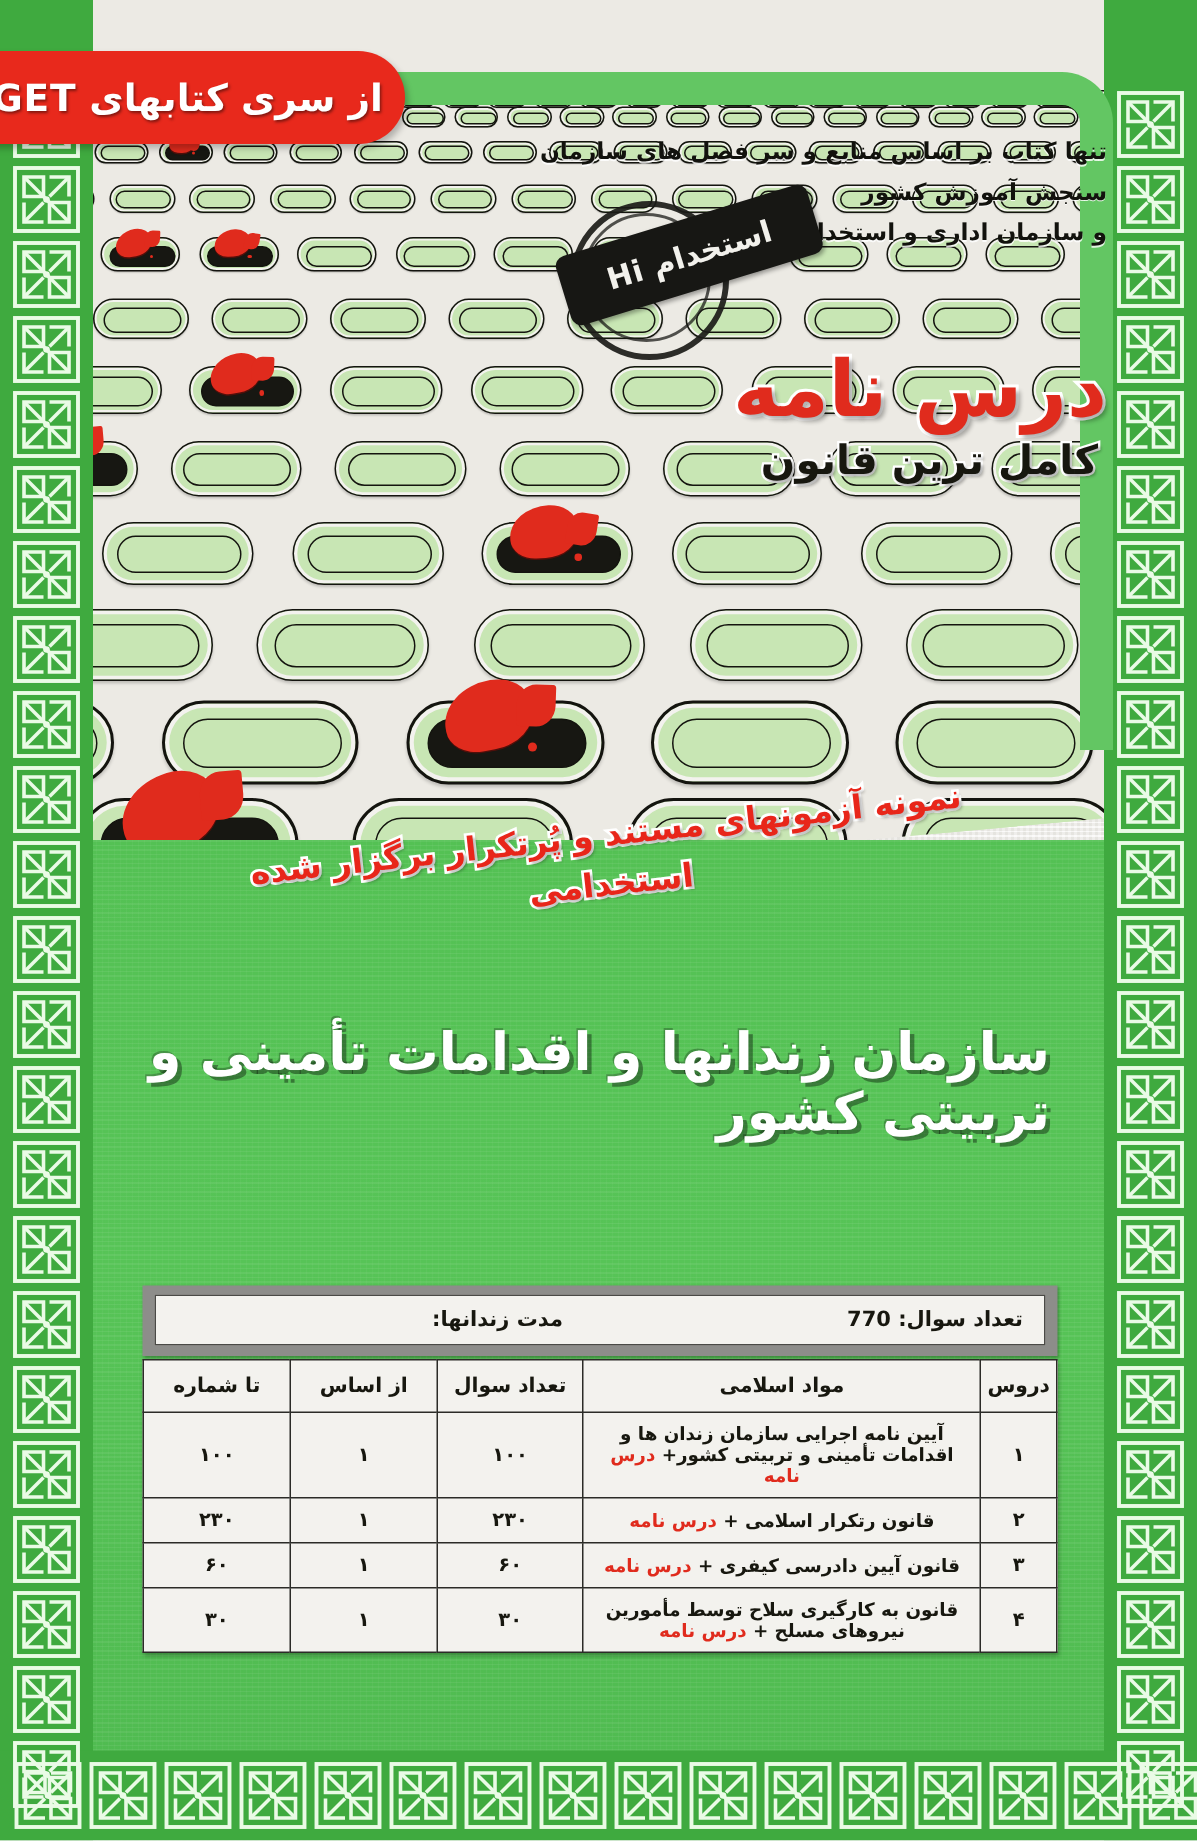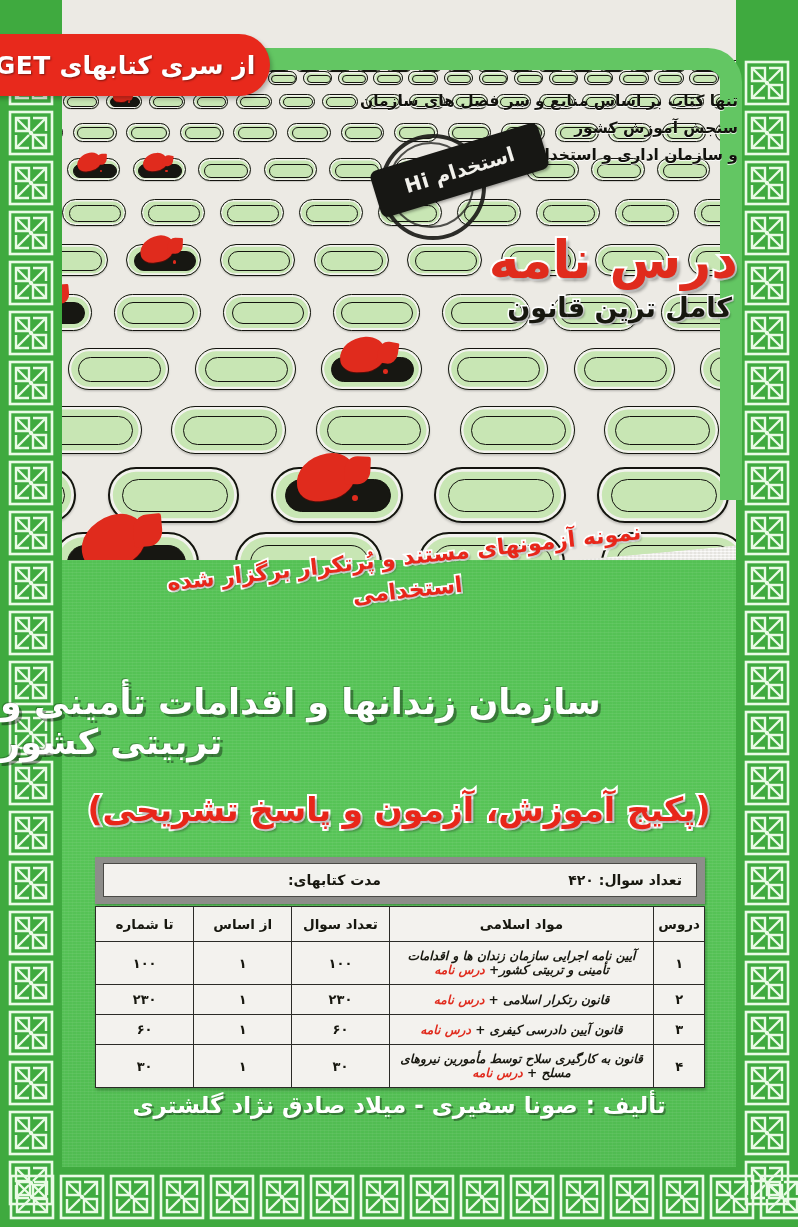--- a/index.html
+++ b/index.html
@@ -155,21 +155,21 @@
     transform:rotate(-6.2deg);transform-origin:left center;
     z-index:13;direction:rtl;text-align:center;
   }
   .slant-banner .sb{
     display:block;color:#e8261a;font-weight:bold;font-size:22px;
     -webkit-text-stroke:3.5px #ffffff;paint-order:stroke fill;
     text-shadow:2px 2px 2px rgba(0,0,0,.25);line-height:1.5;
   }
   
   .org-title{
-    position:absolute;left:0;top:682px;width:700px;text-align:left;direction:rtl;z-index:14;
+    position:absolute;left:0;top:682px;width:700px;text-align:right;direction:rtl;z-index:14;
   }
   .org-title .o1{
     display:block;font-size:35px;font-weight:bold;color:#ffffff;
     text-shadow:3px 3px 0 rgba(0,0,0,.38), -1px -1px 0 rgba(0,0,0,.25);
     letter-spacing:-.5px;
   }
   .org-title .o2{
     display:block;font-size:17px;font-weight:bold;color:#ffffff;margin-top:10px;
     text-shadow:2px 2px 0 rgba(0,0,0,.32);
   }
@@ -201,21 +201,21 @@
     position:absolute;left:95px;top:906px;width:610px;z-index:15;
     border-collapse:collapse;direction:rtl;background:#f3f2ee;
     box-shadow:1px 2px 3px rgba(0,0,0,.28);
   }
   .exam-table th,.exam-table td{
     border:1.6px solid #2b2b27;color:#17170f;
     font-size:13px;font-weight:bold;text-align:center;
     padding:7px 4px;background:#f3f2ee;
   }
   .exam-table th{font-size:13.5px;padding:9px 4px;}
-  .exam-table td.subject{font-size:12.2px;padding:7px 8px;font-style:italic;}
+  .exam-table td.subject{font-size:12.2px;padding:7px 8px;}
   .exam-table td.subject .plus{color:#17170f;}
   .exam-table td.subject .dars{color:#e02b1d;}
   .col-radif{width:40px;}
   .col-mavad{width:278px;}
   .col-tedad{width:96px;}
   .col-az{width:96px;}
   .col-ta{width:96px;}
   
   .author{
     position:absolute;left:0;top:1092px;width:798px;text-align:center;direction:rtl;z-index:15;
@@ -748,28 +748,25 @@
   </div>
 
   <div class="slant-banner">
     <span class="sb">نمونه آزمونهای مستند و پُرتکرار برگزار شده استخدامی</span>
   </div>
 
   <div class="org-title">
     <span class="o1">سازمان زندانها و اقدامات تأمینی و تربیتی کشور</span>
   </div>
 
-  <div class="package-line">
-    <span>(پکیج آموزش، آزمون و پاسخ تشریحی)</span>
-  </div>
 
   <div class="info-box">
     <div class="info-inner">
-      <span>تعداد سوال: ۴۲۰</span>
-      <span class="dur">مدت کتابهای:</span>
+      <span>تعداد سوال: 770</span>
+      <span class="dur">مدت زندانها:</span>
     </div>
   </div>
 
   <table class="exam-table">
     <thead>
       <tr>
         <th class="col-radif">دروس</th>
         <th class="col-mavad">مواد اسلامی</th>
         <th class="col-tedad">تعداد سوال</th>
         <th class="col-az">از اساس</th>
@@ -801,23 +798,20 @@
         <tr>
           <td class="col-radif">۴</td>
           <td class="subject col-mavad"><span class="plus">قانون به کارگیری سلاح توسط مأمورین نیروهای مسلح +</span><span class="dars"> درس نامه</span></td>
           <td class="col-tedad">۳۰</td>
           <td class="col-az">۱</td>
           <td class="col-ta">۳۰</td>
         </tr>
       </tbody>
   </table>
 
-  <div class="author">
-    <span>تألیف : صونا سفیری - میلاد صادق نژاد گلشتری</span>
-  </div>
 
   <div class="border-frame">
     <div class="bd bd-left"></div>
     <div class="bd bd-right"></div>
     <div class="bd bd-bottom"></div>
     <div class="knot-col" id="knot-left" style="left:7px;top:58px;">
         <div class="knot">
           <svg viewBox="0 0 48 48" xmlns="http://www.w3.org/2000/svg">
     <rect x="3" y="3" width="42" height="42" fill="none" stroke="#eafbe6" stroke-width="2.6"></rect>
     <path d="M9 9 L22 9 L22 22 L9 22 Z" fill="none" stroke="#eafbe6" stroke-width="2.4"></path>

